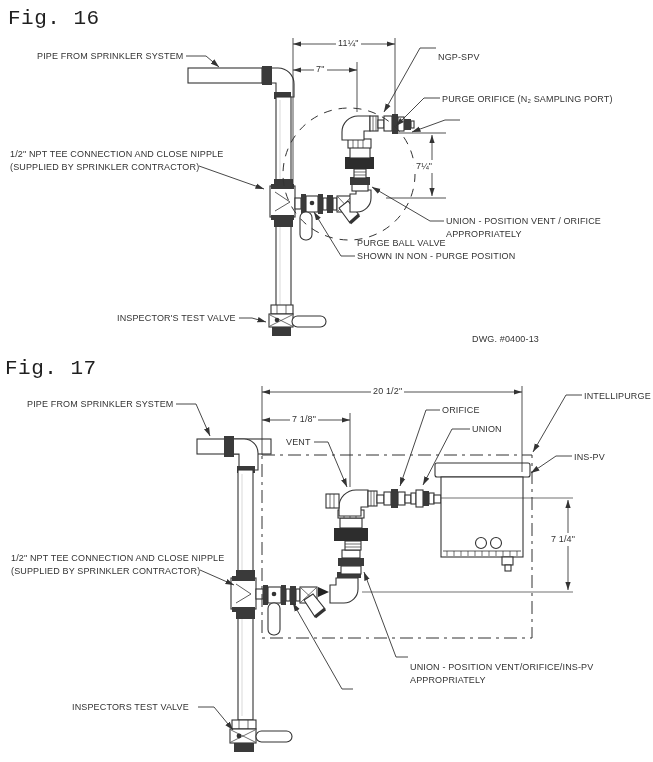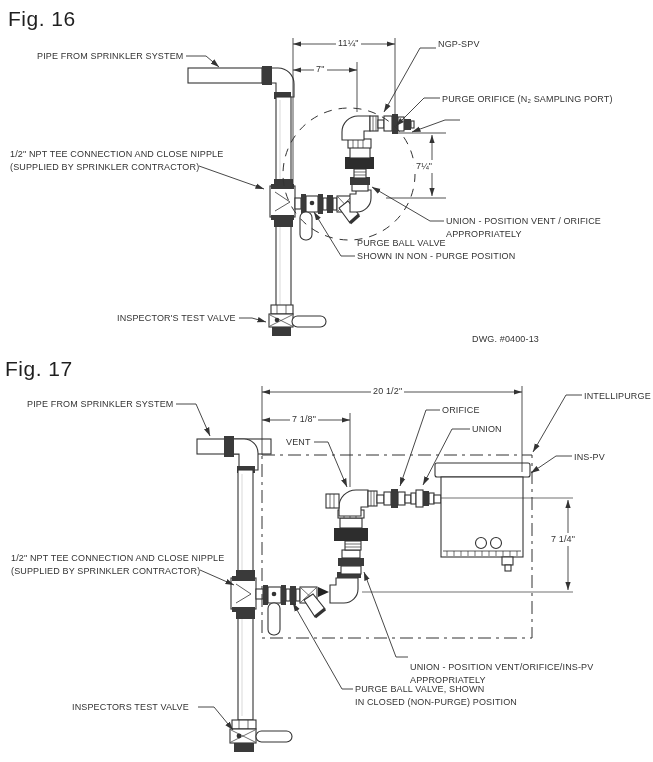--- a/index.html
+++ b/index.html
@@ -1,21 +1,21 @@
 <!DOCTYPE html>
 <html><head>
 <meta charset="utf-8">
 <style>
   html,body{margin:0;padding:0;background:#fff;}
   .stage{position:relative;width:653px;height:762px;background:#ffffff;overflow:hidden;
          font-family:"Liberation Sans",sans-serif;}
   .stage svg{position:absolute;left:0;top:0;}
   .lbl{position:absolute;font-size:9px;line-height:12.5px;color:#333;
        white-space:pre-line;letter-spacing:.15px;}
-  .fig-title{position:absolute;font-family:Liberation Sans, sans-serif;font-size:21px;
+  .fig-title{position:absolute;font-family:Liberation Mono, monospace;font-size:21px;
              color:#1f1f1f;letter-spacing:.5px;line-height:24px;}
   .dim{background:#fff;padding:0 2px;z-index:3;}
   .lbl{z-index:2;}
 </style>
 </head>
 <body>
 
 <div class="stage">
 
 <svg width="653" height="762" viewBox="0 0 653 762">
@@ -243,21 +243,21 @@
       <polyline points="353,689 342,689 293,603" marker-end="url(#arr)"></polyline>
       <polyline points="198,707 214,707 233,730" marker-end="url(#arr)"></polyline>
     </g>
   </g>
 </svg>
 
   <div class="fig-title" style="left:8px;top:7px;">Fig. 16</div>
   <div class="lbl" style="left:37px;top:50px;">PIPE FROM SPRINKLER SYSTEM</div>
   <div class="lbl dim" style="left:336px;top:37px;">11¼"</div>
   <div class="lbl dim" style="left:314px;top:63px;">7"</div>
-  <div class="lbl" style="left:438px;top:38px;">NGP-SPV</div>
+  <div class="lbl" style="left:438px;top:51px;">NGP-SPV</div>
   <div class="lbl" style="left:442px;top:93px;">PURGE ORIFICE (N₂ SAMPLING PORT)</div>
   <div class="lbl dim" style="left:414px;top:160px;">7¼"</div>
   <div class="lbl" style="left:10px;top:148px;">1/2" NPT TEE CONNECTION AND CLOSE NIPPLE
 (SUPPLIED BY SPRINKLER CONTRACTOR)</div>
   <div class="lbl" style="left:446px;top:215px;">UNION - POSITION VENT / ORIFICE
 APPROPRIATELY</div>
   <div class="lbl" style="left:357px;top:237px;">PURGE BALL VALVE
 SHOWN IN NON - PURGE POSITION</div>
   <div class="lbl" style="left:117px;top:312px;">INSPECTOR'S TEST VALVE</div>
   <div class="lbl" style="left:428px;top:333px;margin-left:44px;">DWG. #0400-13</div>
@@ -269,17 +269,15 @@
   <div class="lbl" style="left:286px;top:436px;">VENT</div>
   <div class="lbl" style="left:442px;top:404px;">ORIFICE</div>
   <div class="lbl" style="left:472px;top:423px;">UNION</div>
   <div class="lbl" style="left:584px;top:390px;">INTELLIPURGE</div>
   <div class="lbl" style="left:574px;top:451px;">INS-PV</div>
   <div class="lbl dim" style="left:549px;top:533px;">7 1/4"</div>
   <div class="lbl" style="left:11px;top:552px;">1/2" NPT TEE CONNECTION AND CLOSE NIPPLE
 (SUPPLIED BY SPRINKLER CONTRACTOR)</div>
   <div class="lbl" style="left:410px;top:651px;margin-top:10px;">UNION - POSITION VENT/ORIFICE/INS-PV
 APPROPRIATELY</div>
-  <div class="lbl" style="left:355px;top:683px;">PURGE BALL VALVE, SHOWN
-IN CLOSED (NON-PURGE) POSITION</div>
   <div class="lbl" style="left:72px;top:701px;">INSPECTORS TEST VALVE</div>
 
 </div>
 
 </body></html>

